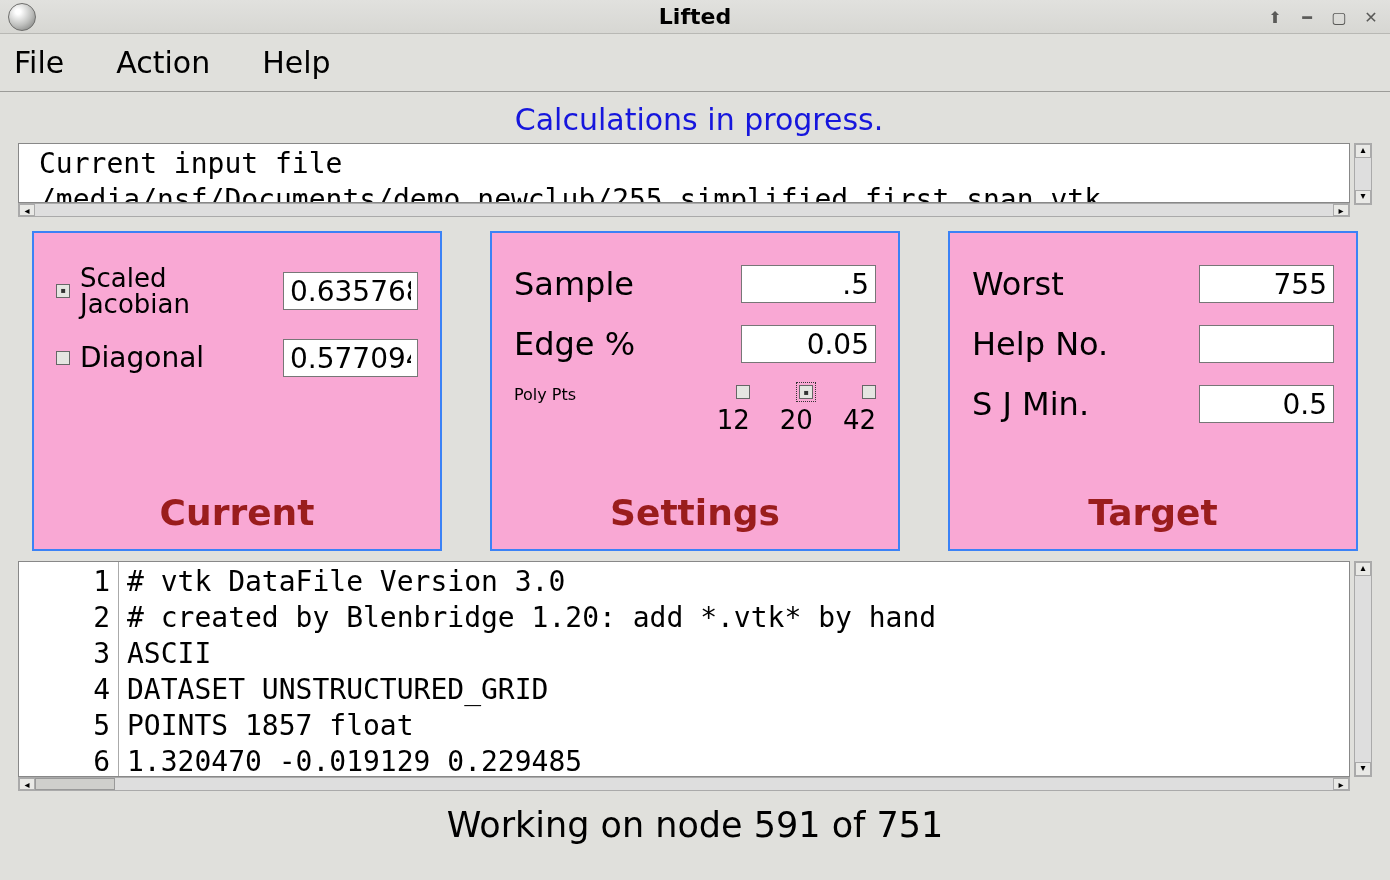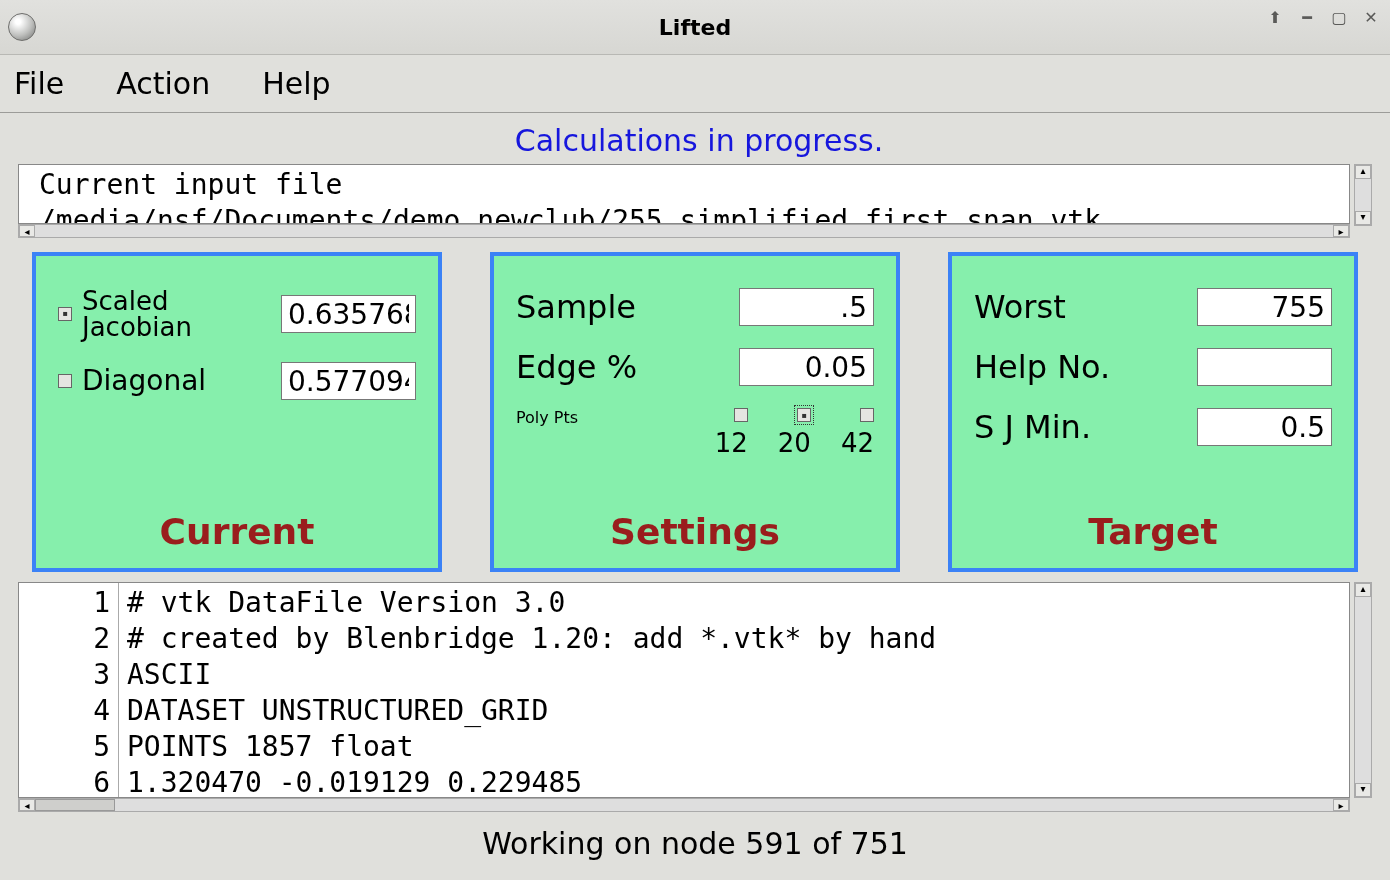--- a/index.html
+++ b/index.html
@@ -6,21 +6,21 @@
   html, body {
     margin: 0; padding: 0;
     width: 1390px; height: 880px;
     font-family: "DejaVu Sans", "Liberation Sans", Arial, sans-serif;
     background: #e0e0dc;
     color: #000;
     overflow: hidden;
   }
   
   .titlebar {
-    height: 55px;
+    height: 34px;
     background: linear-gradient(#e1e1de,#d7d7d3);
     border-bottom: 1px solid #b8b8b4;
     display: flex;
     align-items: center;
     position: relative;
   }
   .titlebar .app-icon {
     width: 28px; height: 28px;
     margin-left: 8px;
     border-radius: 50%;
@@ -127,22 +127,22 @@
   }
 
   
   .panels {
     display: flex;
     gap: 48px;
     margin: 14px 32px 0 32px;
   }
   .panel {
     flex: 1;
-    border: 4px solid #3b82f6;
-    background: #86efac;
+    border: 2px solid #3b82f6;
+    background: #f9a8d4;
     padding: 24px 22px 16px 22px;
     position: relative;
     min-height: 320px;
     display: flex;
     flex-direction: column;
   }
   .panel-body { flex: 1; }
   .panel h2 {
     margin: 10px 0 0 0;
     text-align: center;
@@ -270,21 +270,21 @@
     position: absolute; left: 16px; top: 0; bottom: 0;
     width: 80px;
     background: #cfcfcc;
     border: 1px solid #999;
   }
 
   
   .footer {
     margin-top: 14px;
     text-align: center;
-    font-size: 30px;
+    font-size: 35px;
   }
 </style>
 </head>
 <body>
 
 <div class="titlebar">
   <div class="app-icon"></div>
   <div class="title">Lifted</div>
   <div class="controls">
     <div class="ctrl">⬆</div>

